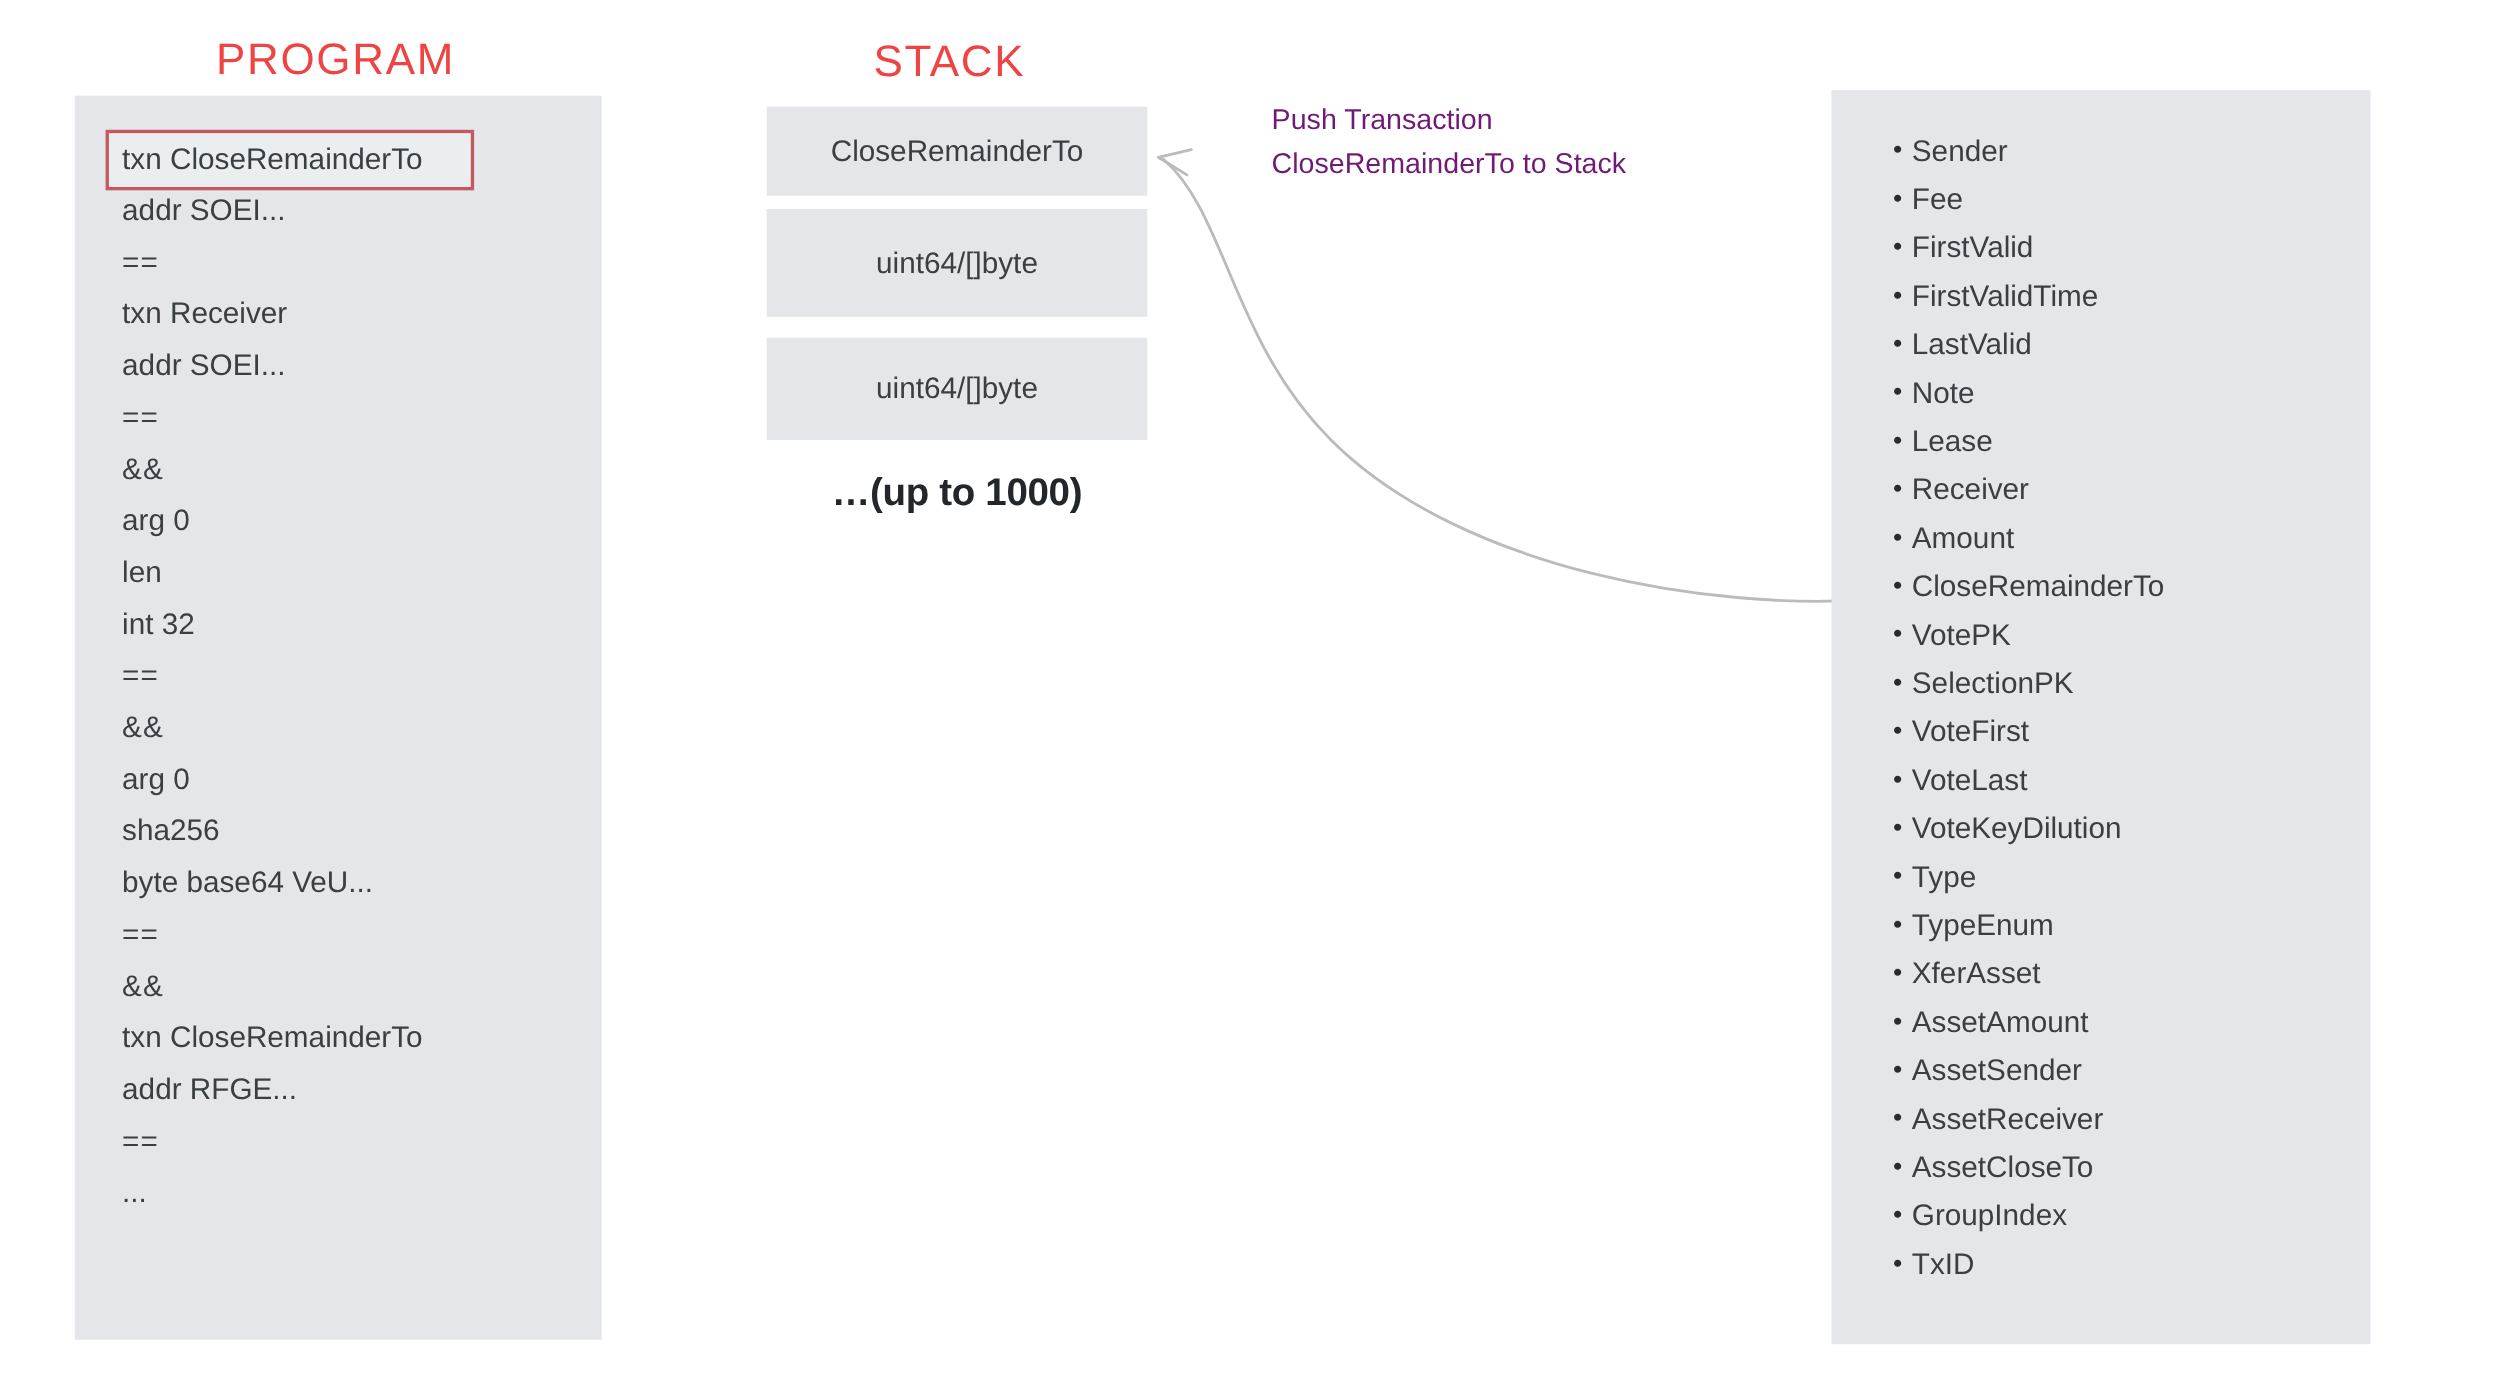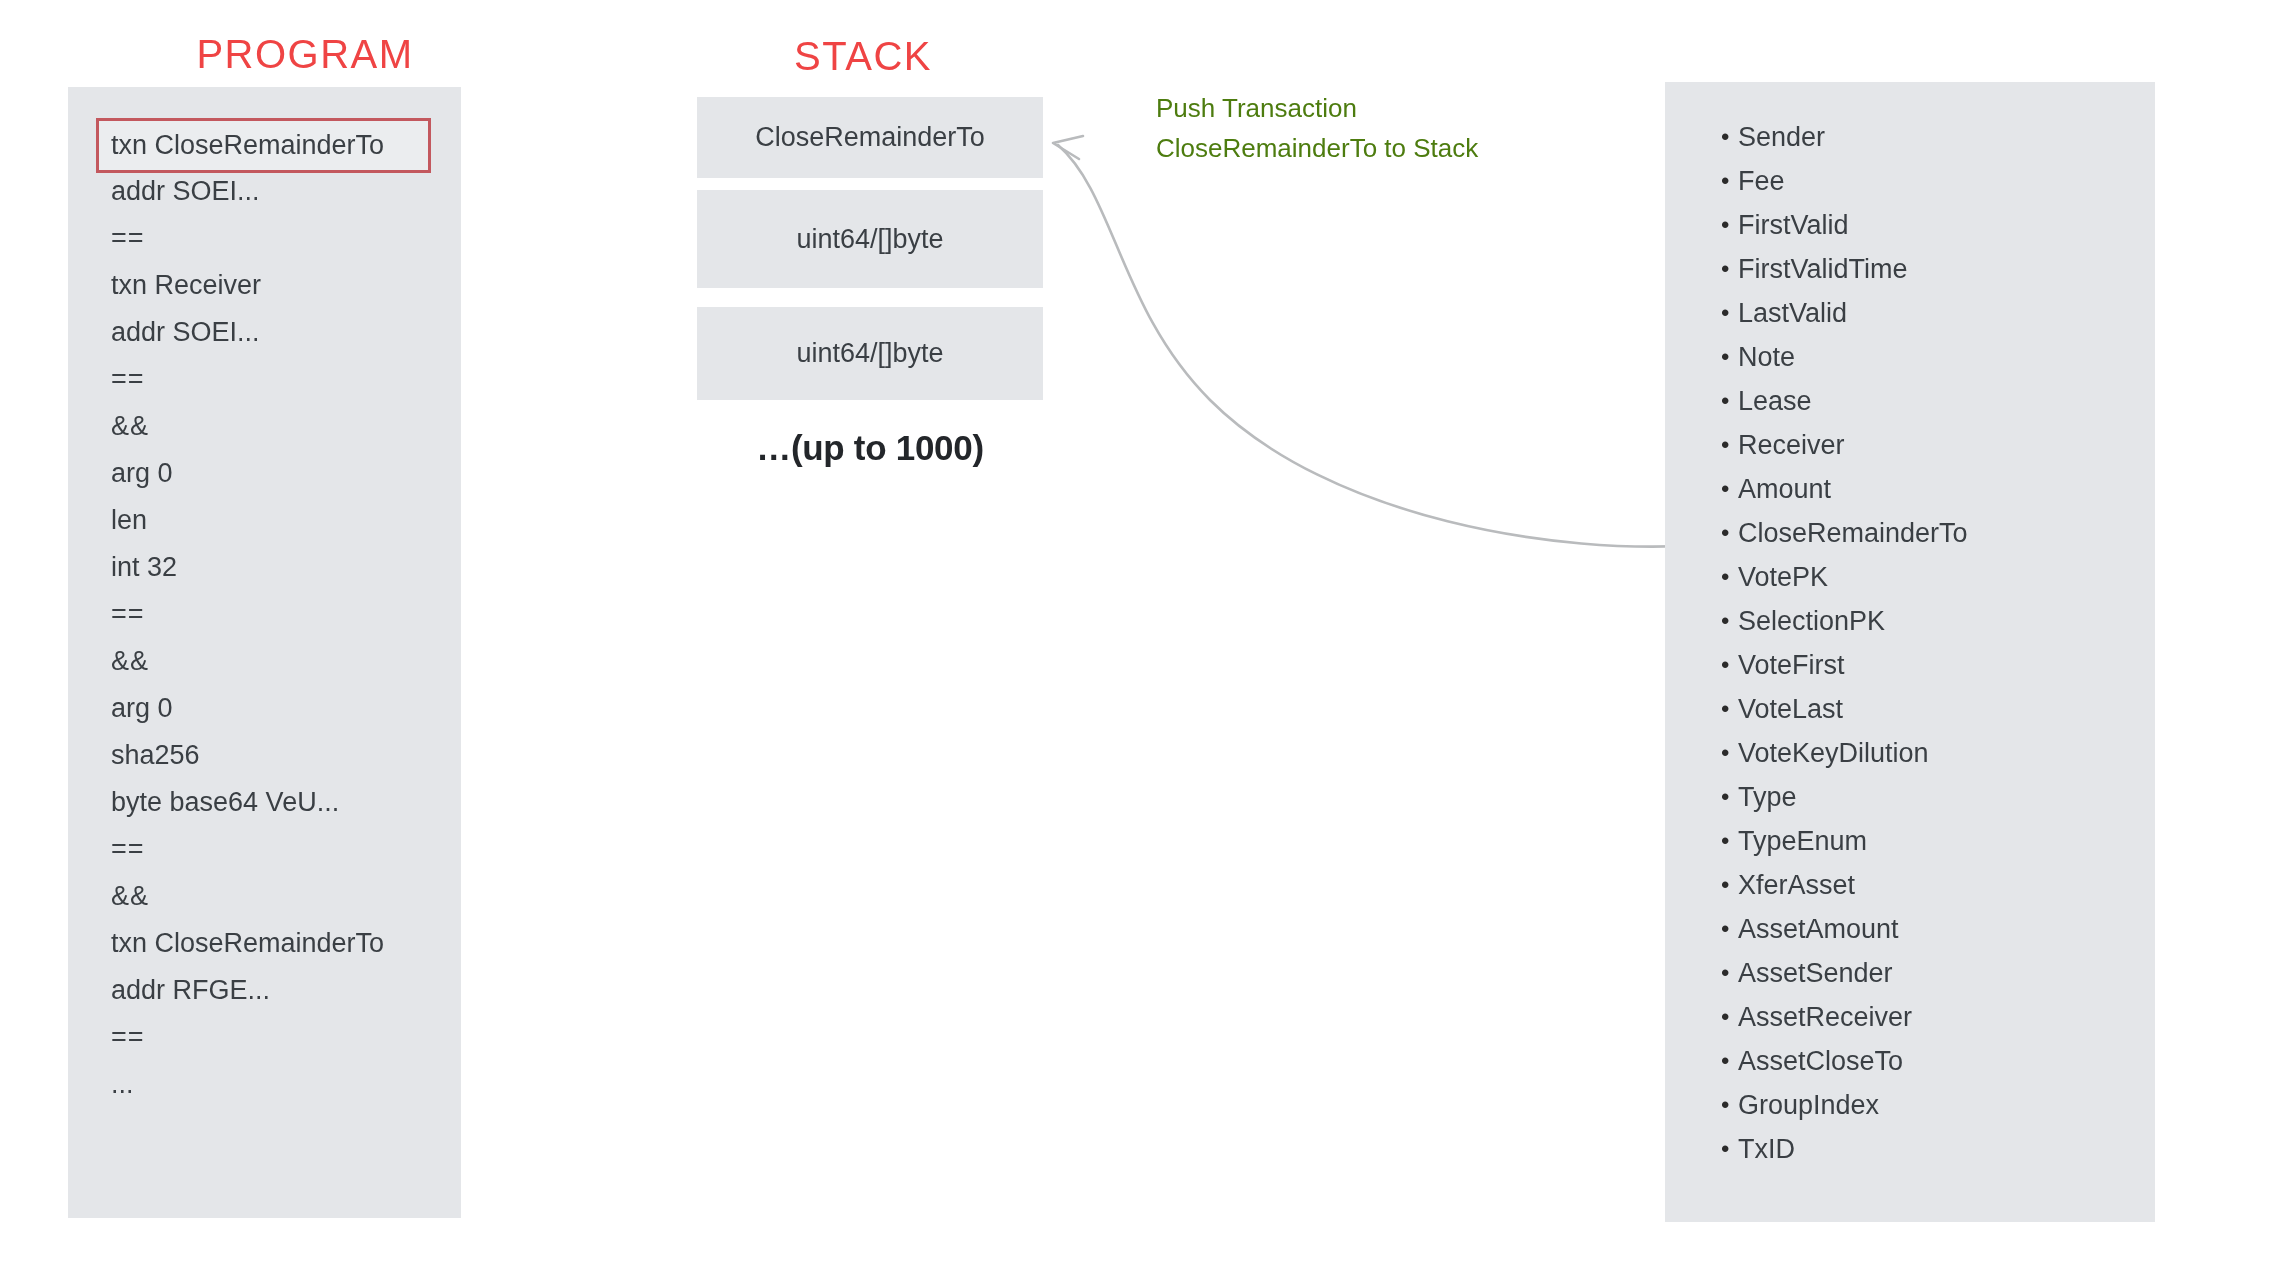--- a/index.html
+++ b/index.html
@@ -29,21 +29,21 @@
   #heading-stack        { left: 840px;  top: 34px; margin-left: 23px; }
   #heading-transactions { left: 1913px; top: 32px; }
 
   
   .panel {
     position: absolute;
     background: #e4e6e9;
   }
   #program-panel {
     left: 68px; top: 87px;
-    width: 393px; height: 1131px;
+    width: 479px; height: 1131px;
   }
   #transactions-panel {
     left: 1665px; top: 82px;
     width: 490px; height: 1140px;
   }
 
   
   #program-list {
     position: absolute;
     left: 43px; top: 26px;
@@ -95,21 +95,21 @@
     font-weight: bold;
     color: #23262a;
     letter-spacing: -0.3px;
   }
 
   
   #annotation {
     position: absolute;
     left: 1156px; top: 88px;
     font-size: 26px;
-    color: #4d7c0f;
+    color: #701a75;
     line-height: 40px;
     white-space: nowrap;
   }
 
   
   #arrow-svg {
     position: absolute;
     left: 0; top: 0;
     width: 2290px; height: 1268px;
     pointer-events: none;

